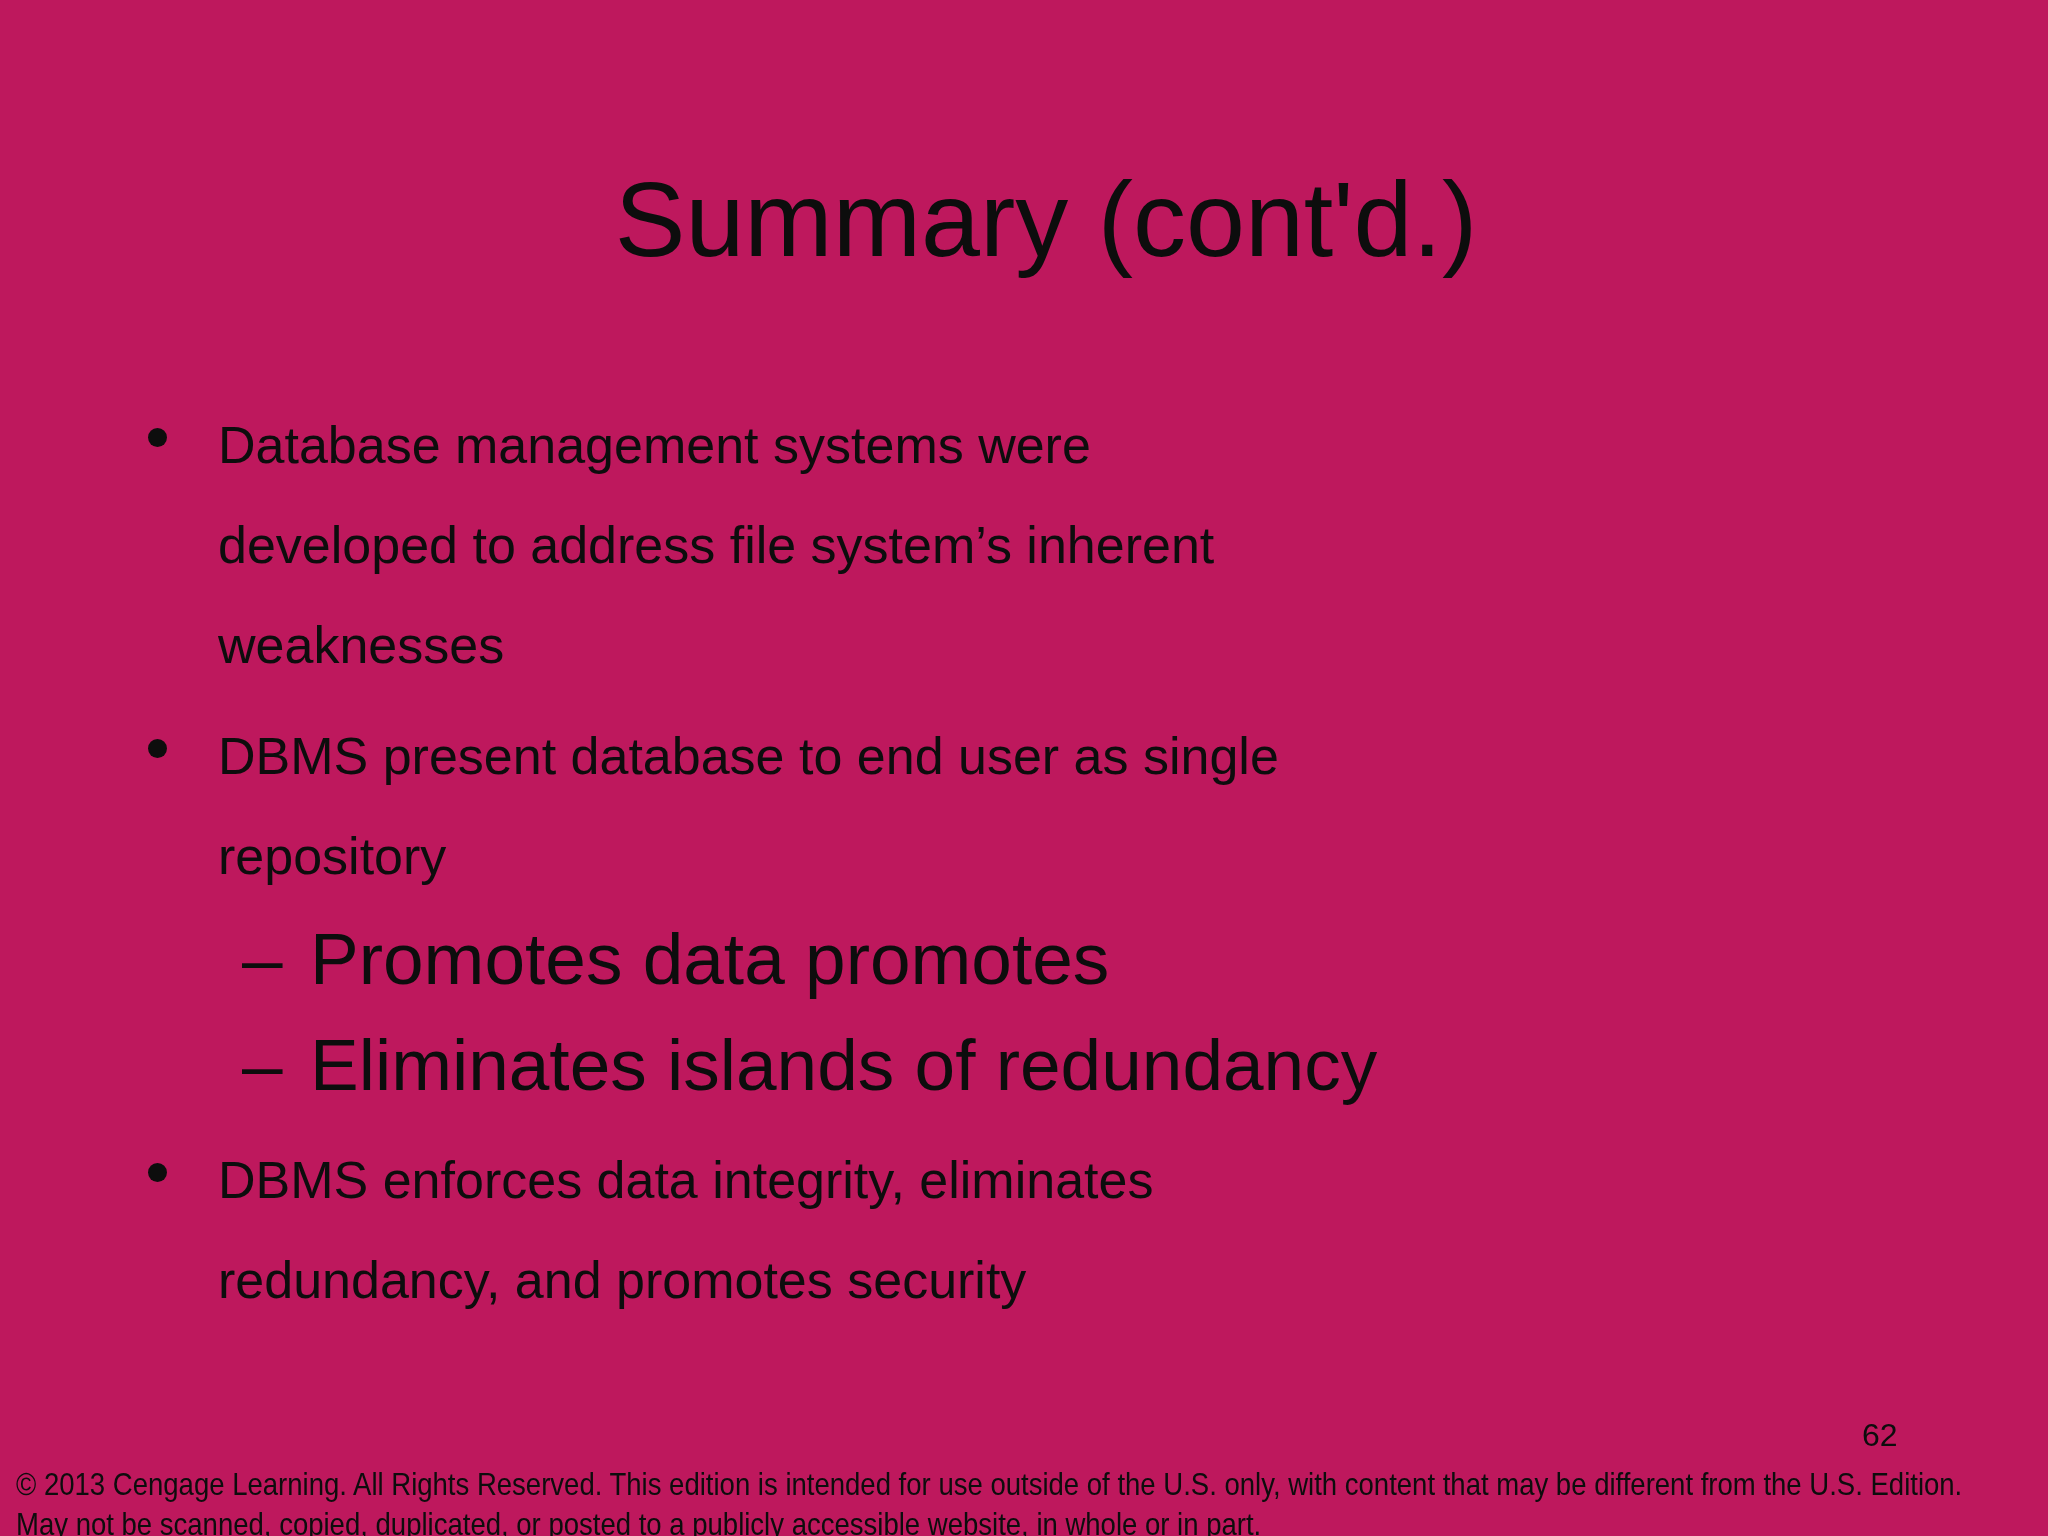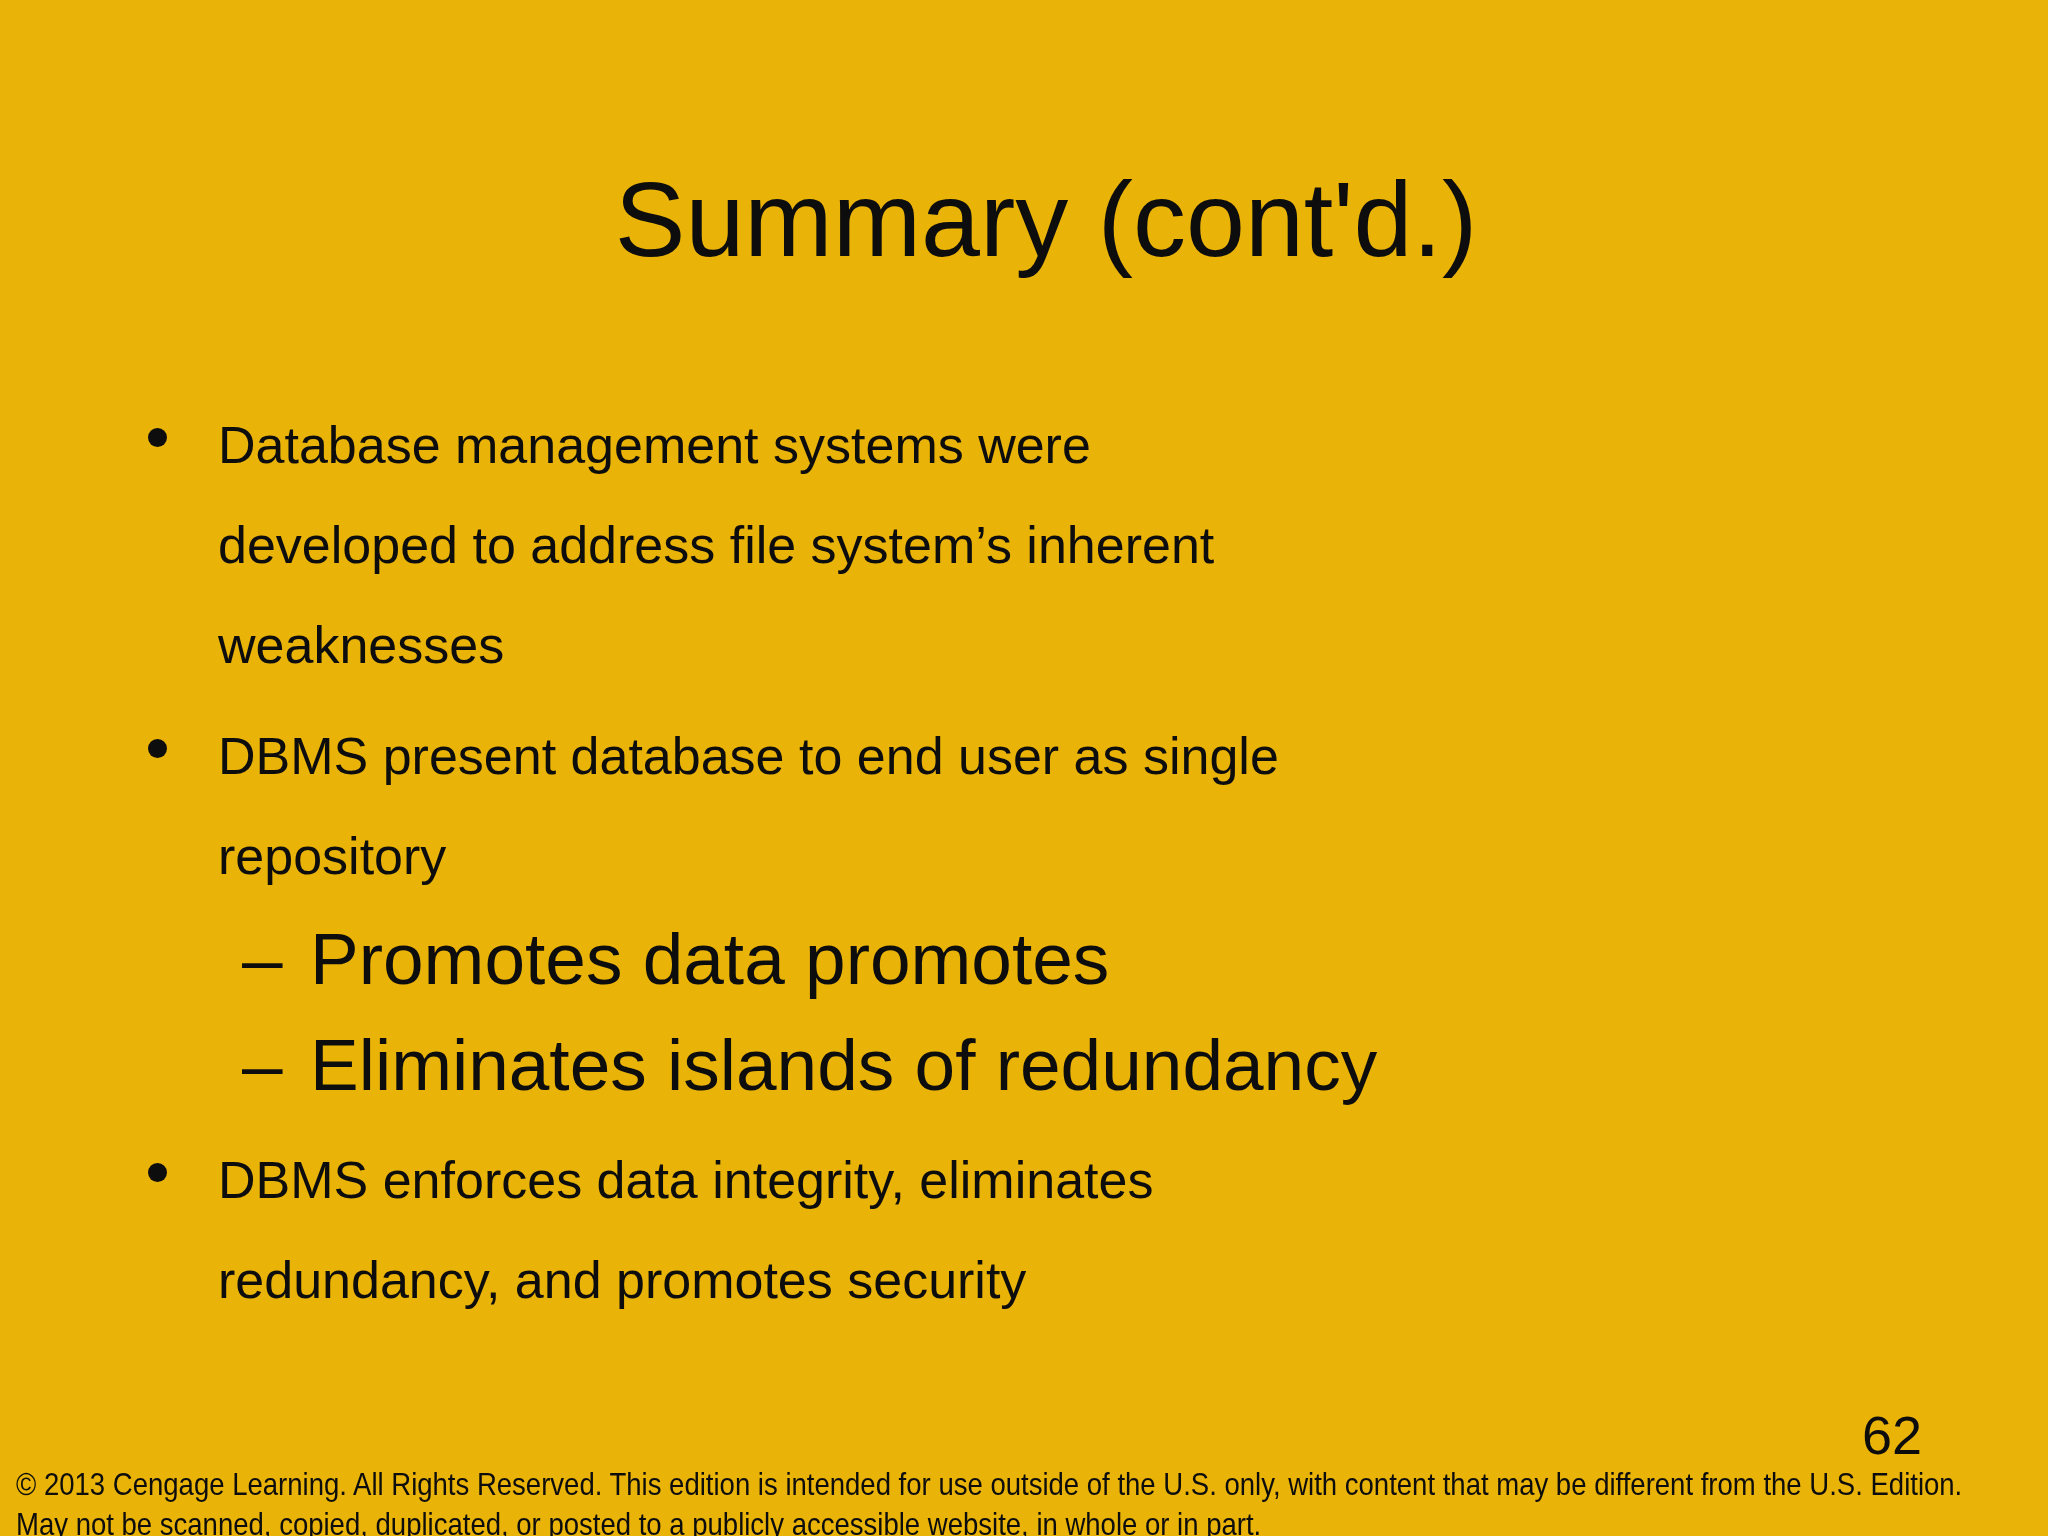--- a/index.html
+++ b/index.html
@@ -4,21 +4,21 @@
 <style>
   html, body {
     margin: 0;
     padding: 0;
     background: #ffffff;
   }
   .slide {
     position: relative;
     width: 2048px;
     height: 1536px;
-    background: #eab308;
+    background: #be185d;
     overflow: hidden;
     font-family: "Liberation Sans", sans-serif;
     color: #0d0d0d;
   }
   .title {
     position: absolute;
     top: 153px;
     left: 0;
     width: 100%;
     padding-left: 44px;
@@ -64,21 +64,21 @@
     line-height: 100px;
   }
   .mb-a { margin-bottom: 11px; }
   .mb-b { margin-bottom: 3px; }
   .mb-c { margin-bottom: 6px; }
   .mb-d { margin-bottom: 15px; }
   .page-number {
     position: absolute;
     left: 1862px;
     top: 1411px;
-    font-size: 54px;
+    font-size: 32px;
     line-height: 48px;
   }
   .footer {
     position: absolute;
     left: 16px;
     top: 1464px;
     width: 2400px;
     font-size: 32px;
     line-height: 40px;
   }

